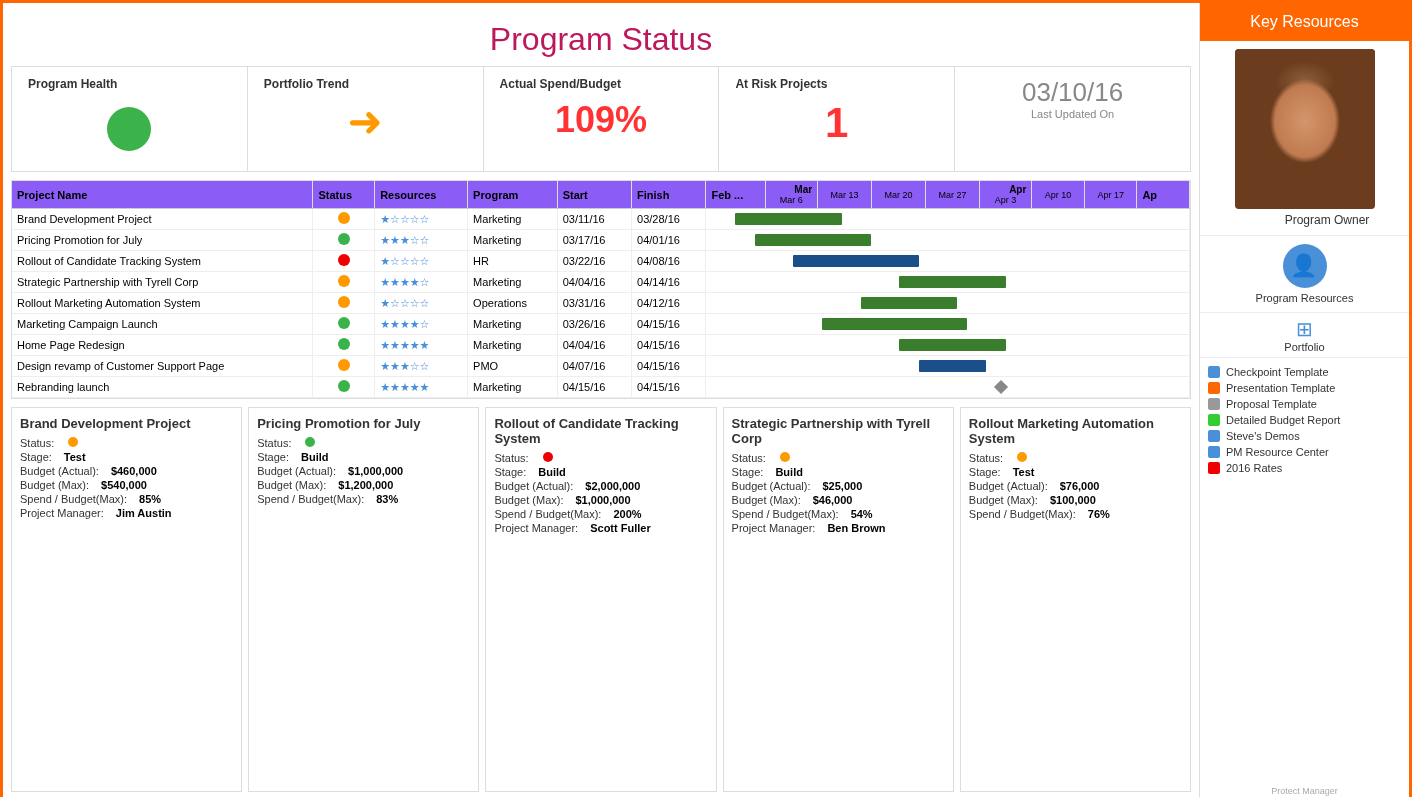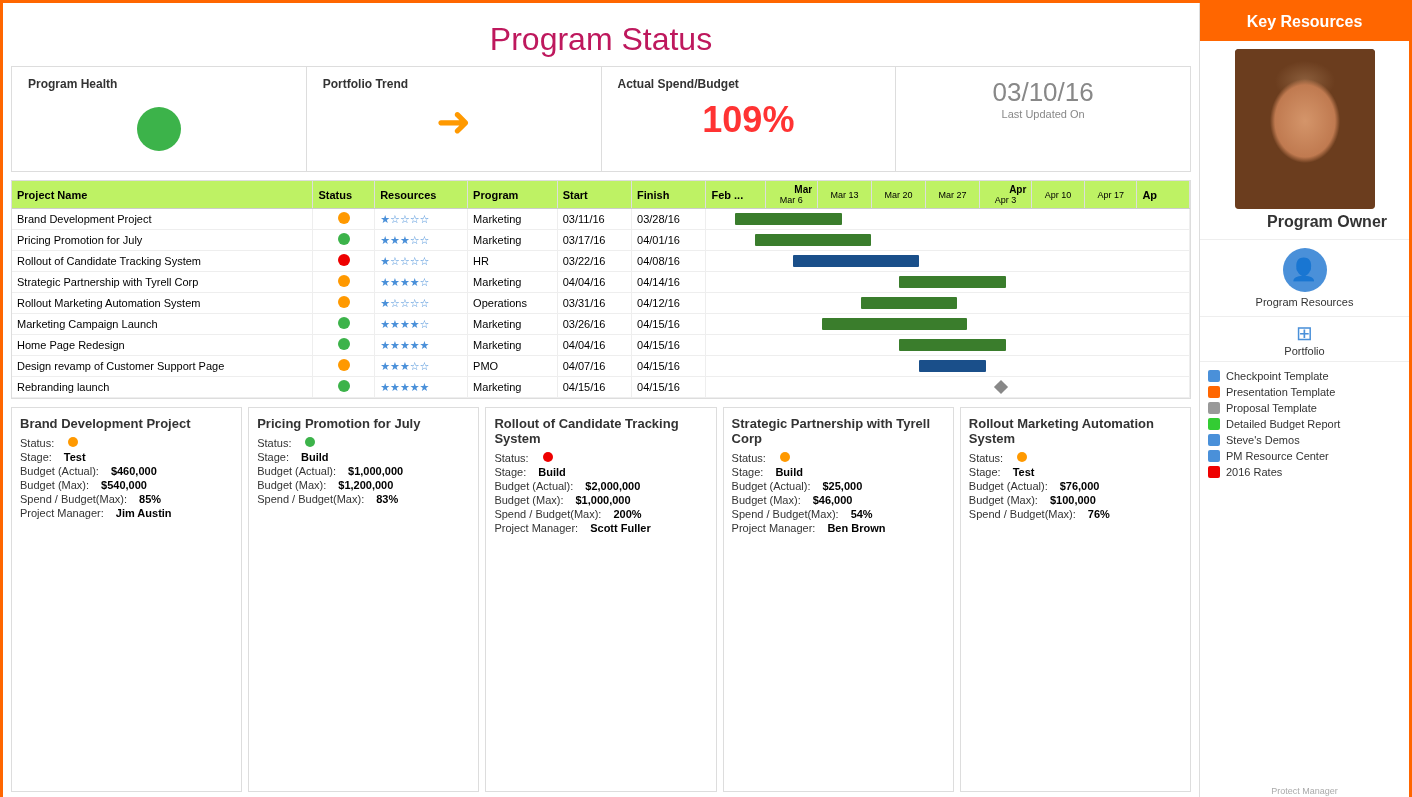--- a/index.html
+++ b/index.html
@@ -28,21 +28,21 @@
       background: #fff;
       display: flex;
       flex-direction: column;
       padding: 0;
     }
     .sidebar-header {
       background: #f60;
       color: #fff;
       text-align: center;
       font-size: 16px;
-      font-weight: bold;
+      font-weight: normal;
       padding: 10px 24px;
     }
     .sidebar-owner {
       display: flex;
       flex-direction: column;
       align-items: center;
       padding: 8px;
       border-bottom: 1px solid #eee;
     }
     .avatar-placeholder {
@@ -58,22 +58,22 @@
     }
     .avatar-face {
       width: 100%;
       height: 100%;
       background:
         radial-gradient(ellipse 50px 60px at 50% 45%, #d4956a 0%, #c07a50 60%, transparent 70%),
         radial-gradient(ellipse 30px 20px at 50% 20%, #8b5e3c 0%, #6b3d1e 100%),
         linear-gradient(180deg, #5c3522 0%, #7a4a30 40%, #c8a887 100%);
     }
     .owner-label {
-      font-size: 16px;
-      font-weight: bold;
+      font-size: 12px;
+      font-weight: normal;
       margin-top: 4px;
       color: #333;
       margin-left: 45px;
     }
     .sidebar-resources {
       display: flex;
       flex-direction: column;
       align-items: center;
       padding: 8px;
       border-bottom: 1px solid #eee;
@@ -193,21 +193,21 @@
       overflow-x: hidden;
       margin-bottom: 8px;
       flex-shrink: 0;
     }
     .gantt-table {
       width: 100%;
       border-collapse: collapse;
       font-size: 11px;
     }
     .gantt-table th {
-      background: #bef264;
+      background: #8b5cf6;
       border-bottom: 1px solid #ccc;
       border-right: 1px solid #ddd;
       padding: 3px 5px;
       text-align: left;
       font-weight: bold;
       white-space: nowrap;
     }
     .gantt-table td {
       border-bottom: 1px solid #eee;
       border-right: 1px solid #eee;
@@ -287,20 +287,26 @@
       <div class="kpi-cell">
         <div class="kpi-label">Portfolio Trend</div>
         <div style="display:flex;align-items:center;justify-content:center;width:100%;padding:4px 0;">
           <div class="kpi-arrow">➜</div>
         </div>
       </div>
       <div class="kpi-cell">
         <div class="kpi-label">Actual Spend/Budget</div>
         <div style="display:flex;align-items:center;justify-content:center;width:100%;padding:2px 0;">
           <div class="kpi-percent">109%</div>
+        </div>
+      </div>
+      <div class="kpi-cell">
+        <div class="kpi-label">At Risk Projects</div>
+        <div style="display:flex;align-items:center;justify-content:center;width:100%;padding:2px 0;">
+          <div class="kpi-number">1</div>
         </div>
       </div>
       <div class="kpi-cell" style="align-items:center;">
         <div class="kpi-date">03/10/16</div>
         <div class="kpi-date-label">Last Updated On</div>
       </div>
     </div>
 
     <div class="gantt-wrapper">
       <table class="gantt-table">

